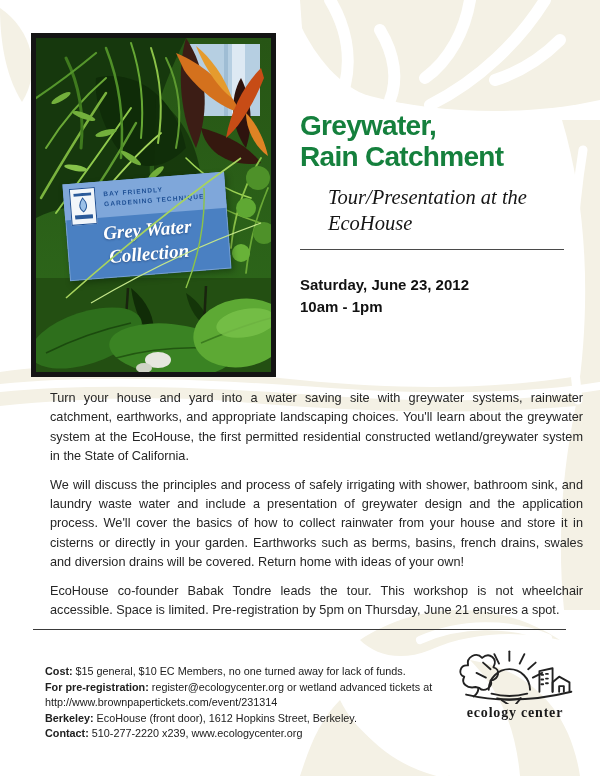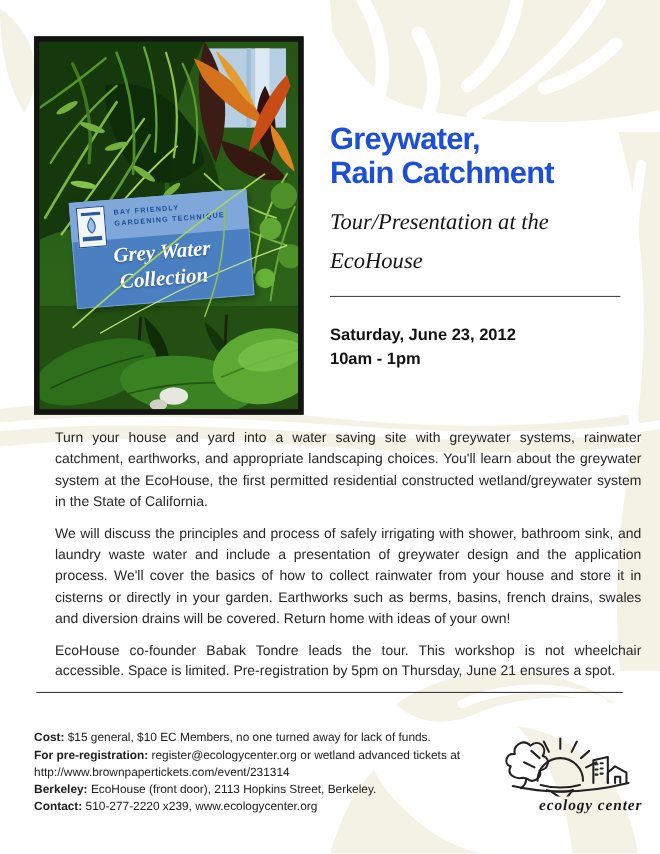--- a/index.html
+++ b/index.html
@@ -40,38 +40,38 @@
     color:var(--sign-text-blue,#1d4f94);
   }
   .sign-title{
     position:absolute;left:0;right:0;top:40px;text-align:center;
     font-family:"Liberation Serif", serif;font-style:italic;font-weight:bold;
     font-size:19px;line-height:24px;color:#ffffff;
     text-shadow:0 1px 2px rgba(15,35,80,.45);
   }
   
   .title-block{position:absolute;left:300px;top:110px;width:282px;z-index:2;}
-  .ev-title{font-size:28px;line-height:31px;font-weight:bold;letter-spacing:-0.7px;color:#1d4ed8;}
+  .ev-title{font-size:28px;line-height:31px;font-weight:bold;letter-spacing:-0.7px;color:#15803d;}
   .ev-subtitle{
     margin-top:12px;font-family:"Liberation Serif", serif;font-style:italic;
-    font-size:20.5px;line-height:36px;color:#151515;
+    font-size:20.5px;line-height:26px;color:#151515;margin-left:28px;
   }
   .title-rule{margin-top:13px;width:264px;height:0;border-top:1px solid #4a4a4a;}
   .date-block{margin-top:24px;font-weight:bold;font-size:15px;line-height:21.5px;color:#121212;}
   
   .body-text{
     position:absolute;left:50px;top:389px;width:533px;z-index:2;
     font-size:12.7px;line-height:19.4px;text-align:justify;color:#262626;
   }
   .body-text p{margin:0 0 9px 0;}
   .section-divider{position:absolute;left:33px;top:629px;width:533px;height:0;border-top:1px solid #3a3a3a;z-index:2;}
   
-  .info-block{position:absolute;left:31px;top:664px;width:400px;z-index:2;font-size:10.8px;line-height:15.6px;color:#202020;}
+  .info-block{position:absolute;left:45px;top:664px;width:400px;z-index:2;font-size:10.8px;line-height:15.6px;color:#202020;}
   .info-block b{font-weight:bold;}
-  .logo-block{position:absolute;left:446px;top:660px;width:138px;z-index:2;text-align:right;font-style:italic;}
+  .logo-block{position:absolute;left:446px;top:640px;width:138px;z-index:2;text-align:center;}
   .logo-drawing{display:block;margin:0 auto;}
   .logo-wordmark{
     margin-top:1px;font-family:"Liberation Serif", serif;font-weight:bold;
     font-size:14px;letter-spacing:0.8px;color:#1b1b1b;
   }
 </style>
 </head>
 <body>
 
 <div class="wm-layer">
@@ -225,21 +225,21 @@
   <p>We will discuss the principles and process of safely irrigating with shower, bathroom sink, and laundry waste water and include a presentation of greywater design and the application process. We'll cover the basics of how to collect rainwater from your house and store it in cisterns or directly in your garden. Earthworks such as berms, basins, french drains, swales and diversion drains will be covered. Return home with ideas of your own!</p>
   <p>EcoHouse co-founder Babak Tondre leads the tour. This workshop is not wheelchair accessible. Space is limited. Pre-registration by 5pm on Thursday, June 21 ensures a spot.</p>
 </div>
 
 <div class="section-divider"></div>
 
 <div class="info-block">
   <div><b>Cost:</b><span> $15 general, $10 EC Members, no one turned away for lack of funds.</span></div>
   <div><b>For pre-registration:</b><span> register@ecologycenter.org or wetland advanced tickets at</span></div>
   <div>http://www.brownpapertickets.com/event/231314</div>
-  <div><b>Berkeley:</b><span> EcoHouse (front door), 2113 Hopkins Street, Berkeley.</span></div>
+  <div><b>Berkeley:</b><span> EcoHouse (front door), 1612 Hopkins Street, Berkeley.</span></div>
   <div><b>Contact:</b><span> 510-277-2220 x239, www.ecologycenter.org</span></div>
 </div>
 
 <div class="logo-block">
   <svg class="logo-drawing" width="124" height="64" viewBox="0 0 132 68" aria-hidden="true">
     <g fill="none" stroke="#222222" stroke-width="2" stroke-linecap="round" stroke-linejoin="round">
 
       <g>
         <path d="M24 50 C15 52 8 46 12 39 C5 37 7 26 16 27 C14 18 25 12 31 19 C39 12 48 20 43 29 C51 31 49 42 40 43 C43 50 33 56 28 51 Z"></path>
         <path d="M27 51 C27 55 25 58 22 60"></path>

